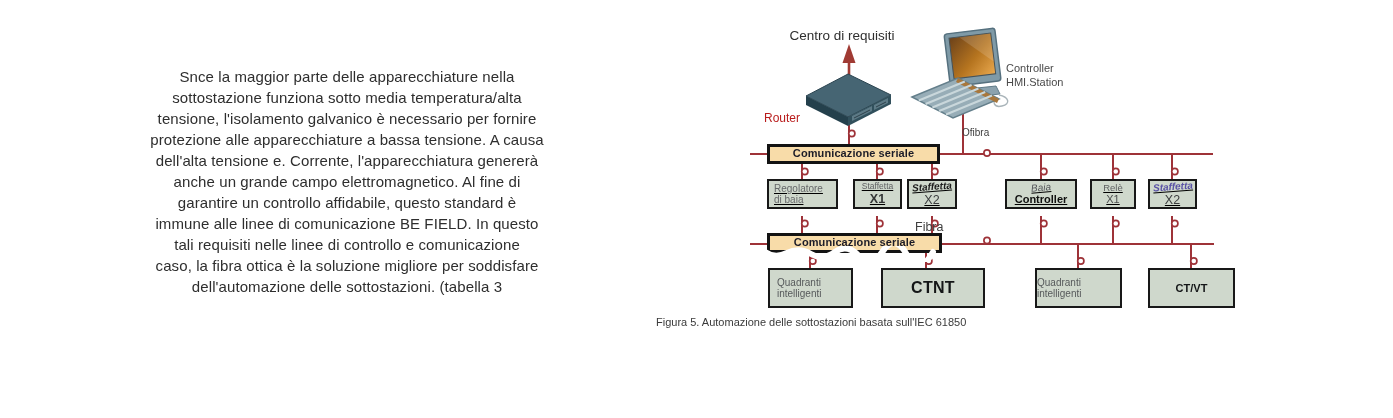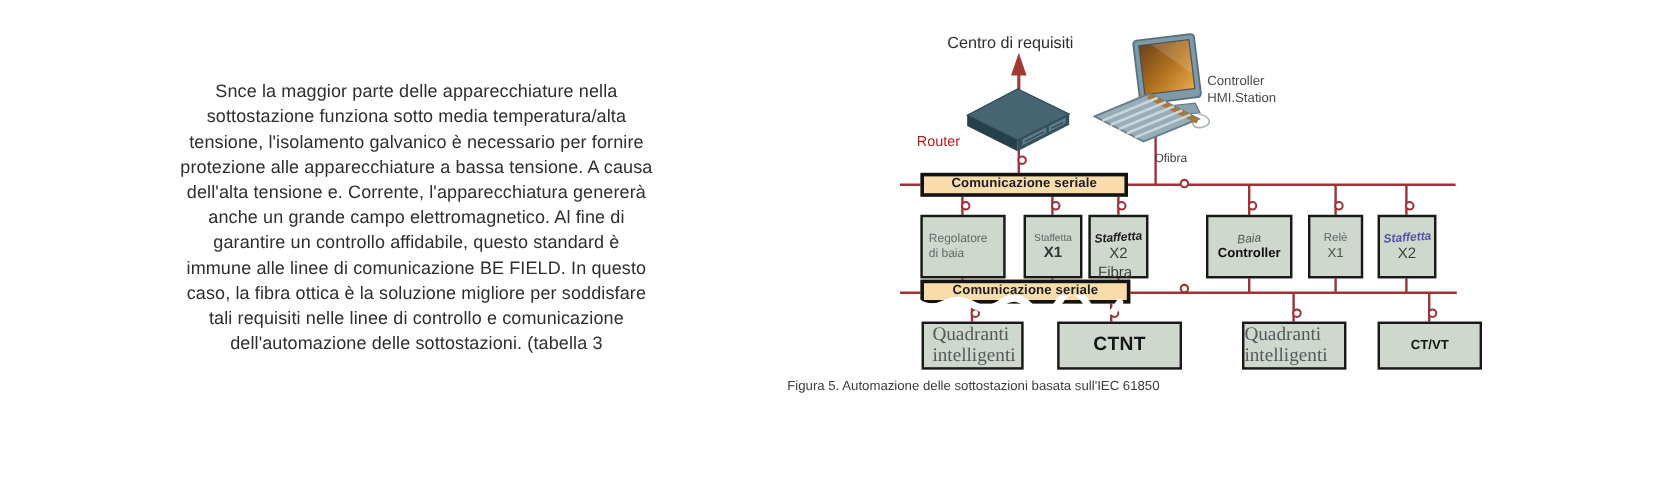--- a/index.html
+++ b/index.html
@@ -20,21 +20,21 @@
     color:#1c1c28;z-index:2;letter-spacing:0.1px;}
   #bus1{left:767px;top:144px;width:173px;height:20px;}
   #bus2{left:767px;top:233px;width:175px;height:20px;}
 
   
   .dev{position:absolute;box-sizing:border-box;background:#cfd8cc;border:2.5px solid #181818;
     display:flex;flex-direction:column;align-items:center;justify-content:center;
     line-height:1.12;z-index:2;}
   .dev.left-align{align-items:flex-start;}
   
-  .mid{top:179px;height:53px;}
+  .mid{top:179px;height:30px;text-decoration:underline;}
   #m0{left:767px;width:71px;padding-left:5px;}
   #m1{left:853px;width:49px;}
   #m2{left:907px;width:50px;}
   #m3{left:1005px;width:72px;}
   #m4{left:1090px;width:46px;}
   #m5{left:1148px;width:49px;}
   
   .bot{top:268px;height:40px;}
   #b0{left:768px;width:85px;padding-left:7px;}
   #b1{left:881px;width:104px;}
@@ -44,21 +44,21 @@
   .t-gray-sm{font-size:10px;color:#66686a;}
   .t-gray-xs{font-size:8.5px;color:#5f6163;}
   .t-x-big{font-size:12.5px;color:#333536;font-weight:600;}
   .t-x-reg{font-size:12.5px;color:#3b3d3e;}
   .t-brand-dark{font-size:10px;font-weight:bold;font-style:italic;color:#1c1c1c;transform:rotate(-4deg);}
   .t-brand-purple{font-size:10px;font-weight:bold;font-style:italic;color:#5a52a6;transform:rotate(-4deg);}
   .t-baia{font-size:10px;font-style:italic;color:#55575b;transform:rotate(-5deg);}
   .t-controller{font-size:11px;font-weight:bold;color:#0f0f0f;}
   .t-rele{font-size:9.5px;color:#5f6163;}
   .t-x-mid{font-size:11px;color:#4c4e4f;}
-  .t-quad{font-size:16px;color:#56595b;font-family:Liberation Serif, serif;}
+  .t-quad{font-size:10px;color:#56595b;}
   .t-ctnt{font-size:16px;font-weight:800;color:#141617;letter-spacing:0.3px;}
   .t-ctvt{font-size:11px;font-weight:bold;color:#141617;}
 
   
   .lbl{position:absolute;z-index:2;color:#3e3e3e;}
   #lbl-centro{left:782px;top:28px;width:120px;text-align:center;font-size:13.5px;color:#2f2f2f;}
   #lbl-router{left:764px;top:95px;font-size:12px;color:#b91c1c;margin-top:16px;}
   #lbl-hmi{left:1006px;top:62px;font-size:11px;line-height:13.5px;color:#4a4a4a;}
   #lbl-ofibra{left:962px;top:127px;font-size:10px;}
   #lbl-fibra{left:915px;top:220px;font-size:12.5px;text-align:center;}
@@ -74,22 +74,22 @@
 
   <div class="paragraph">
     <div class="pline">Snce la maggior parte delle apparecchiature nella</div>
     <div class="pline">sottostazione funziona sotto media temperatura/alta</div>
     <div class="pline">tensione, l'isolamento galvanico è necessario per fornire</div>
     <div class="pline">protezione alle apparecchiature a bassa tensione. A causa</div>
     <div class="pline">dell'alta tensione e. Corrente, l'apparecchiatura genererà</div>
     <div class="pline">anche un grande campo elettromagnetico. Al fine di</div>
     <div class="pline">garantire un controllo affidabile, questo standard è</div>
     <div class="pline">immune alle linee di comunicazione BE FIELD. In questo</div>
+    <div class="pline">tali requisiti nelle linee di controllo e comunicazione</div>
     <div class="pline">caso, la fibra ottica è la soluzione migliore per soddisfare</div>
-    <div class="pline">tali requisiti nelle linee di controllo e comunicazione</div>
     <div class="pline">dell'automazione delle sottostazioni. (tabella 3</div>
   </div>
 
   <svg id="diagram-svg" width="1393" height="418" viewBox="0 0 1393 418">
     <defs>
       <linearGradient id="screenGrad" x1="0" y1="0" x2="1" y2="1">
         <stop offset="0" stop-color="#6b411a"></stop>
         <stop offset="0.55" stop-color="#b5741f"></stop>
         <stop offset="1" stop-color="#eaa94f"></stop>
       </linearGradient>

